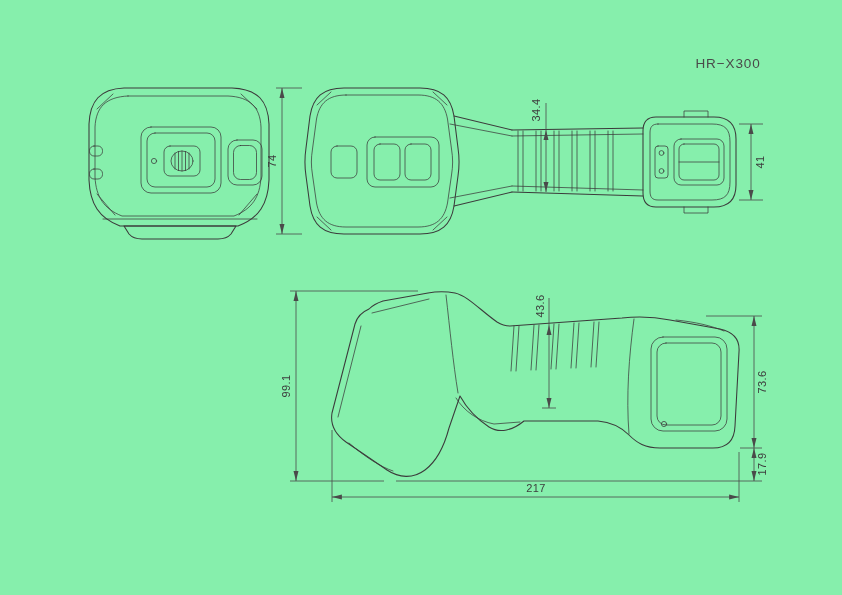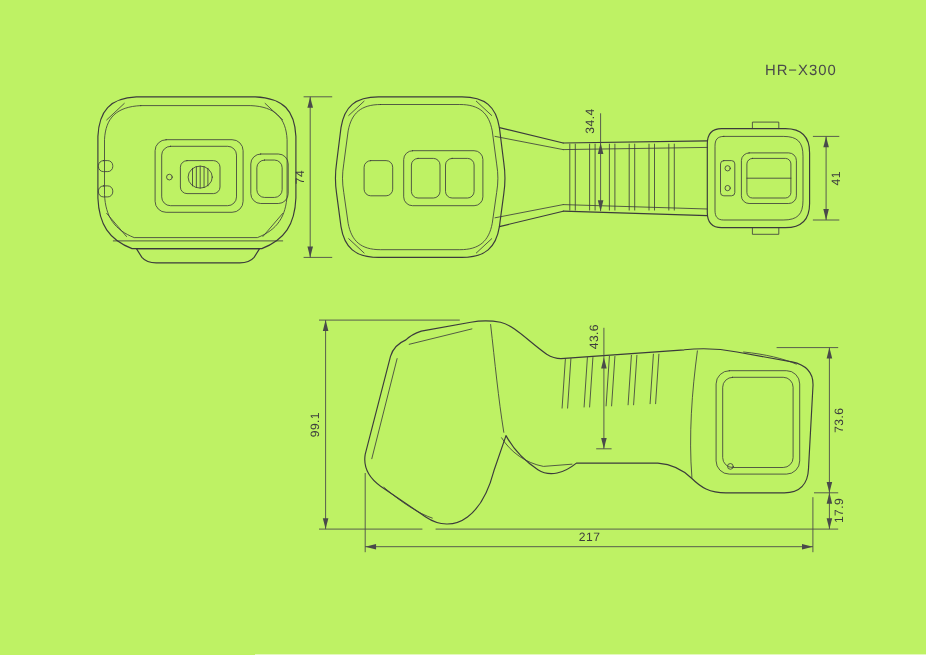--- a/index.html
+++ b/index.html
@@ -1,20 +1,20 @@
 <!DOCTYPE html>
 <html><head>
 <meta charset="utf-8">
 <style>
   html, body { margin: 0; padding: 0; background: #ffffff; }
   .sheet {
     position: relative;
     width: 842px;
     height: 595px;
-    background: #bef264;
+    background: #86efac;
     font-family: "Liberation Sans", sans-serif;
     overflow: hidden;
   }
   svg { display: block; }
   .outline {
     fill: none;
     stroke: #3b3b3b;
     stroke-width: 1.05;
     stroke-linejoin: round;
     stroke-linecap: round;

